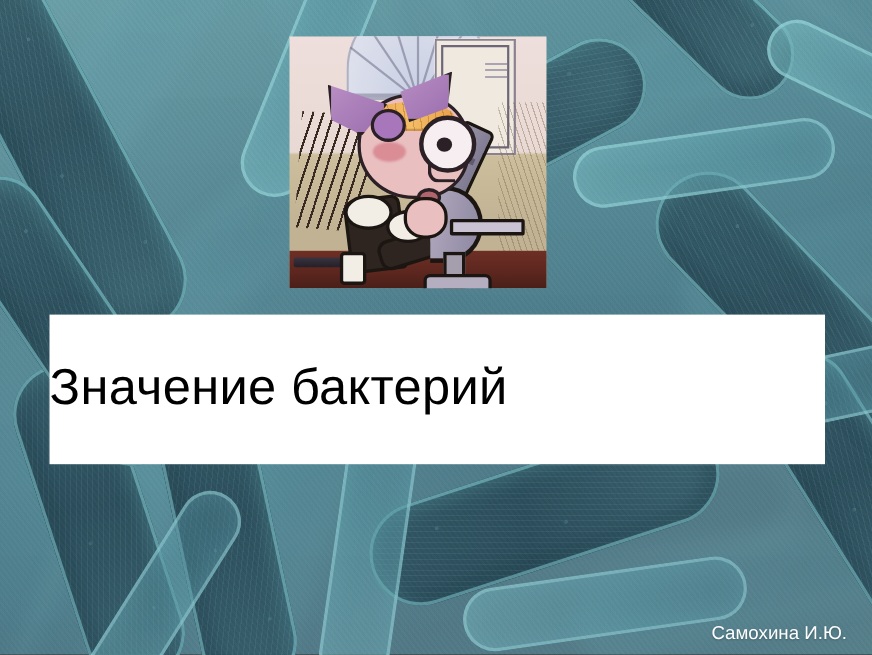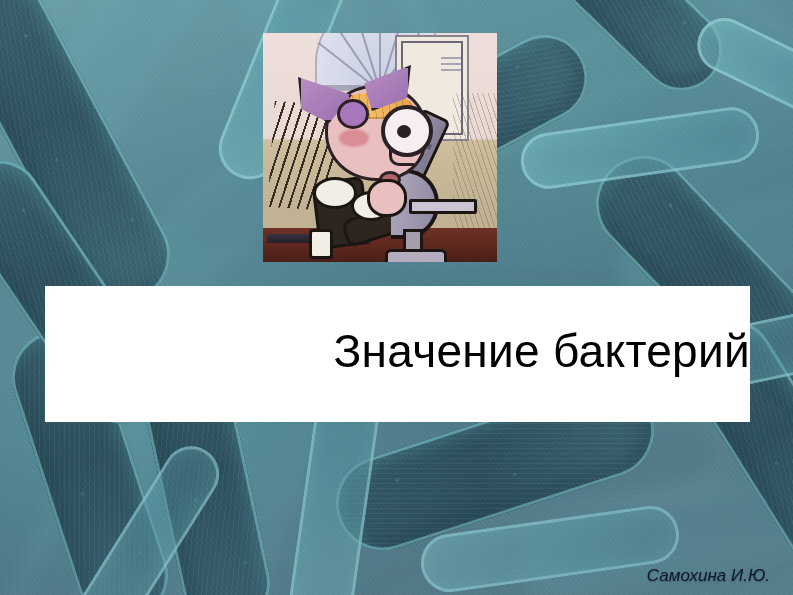--- a/index.html
+++ b/index.html
@@ -279,39 +279,38 @@
   
   #title-box {
     position: absolute;
     left: 45px;
     top: 286px;
     width: 705px;
     height: 136px;
     background: #ffffff;
     display: flex;
     align-items: center;
-    justify-content: flex-end;
+    justify-content: flex-start;
   }
   #title-text {
     font-size: 46px;
     line-height: 1;
     color: #000000;
     letter-spacing: 0.3px;
     margin-bottom: 6px;
     white-space: nowrap;
   }
 
   
   #signature {
     position: absolute;
     right: 23px;
     bottom: 9px;
     font-size: 17px;
-    font-style: italic;
-    color: #0f172a;
+    color: #ffffff;
     white-space: nowrap;
     text-shadow: 0 1px 2px rgba(0,0,0,0.25);
   }
 </style>
 </head>
 <body>
 
 <div id="slide">
 
   <div class="bg-base"></div>

